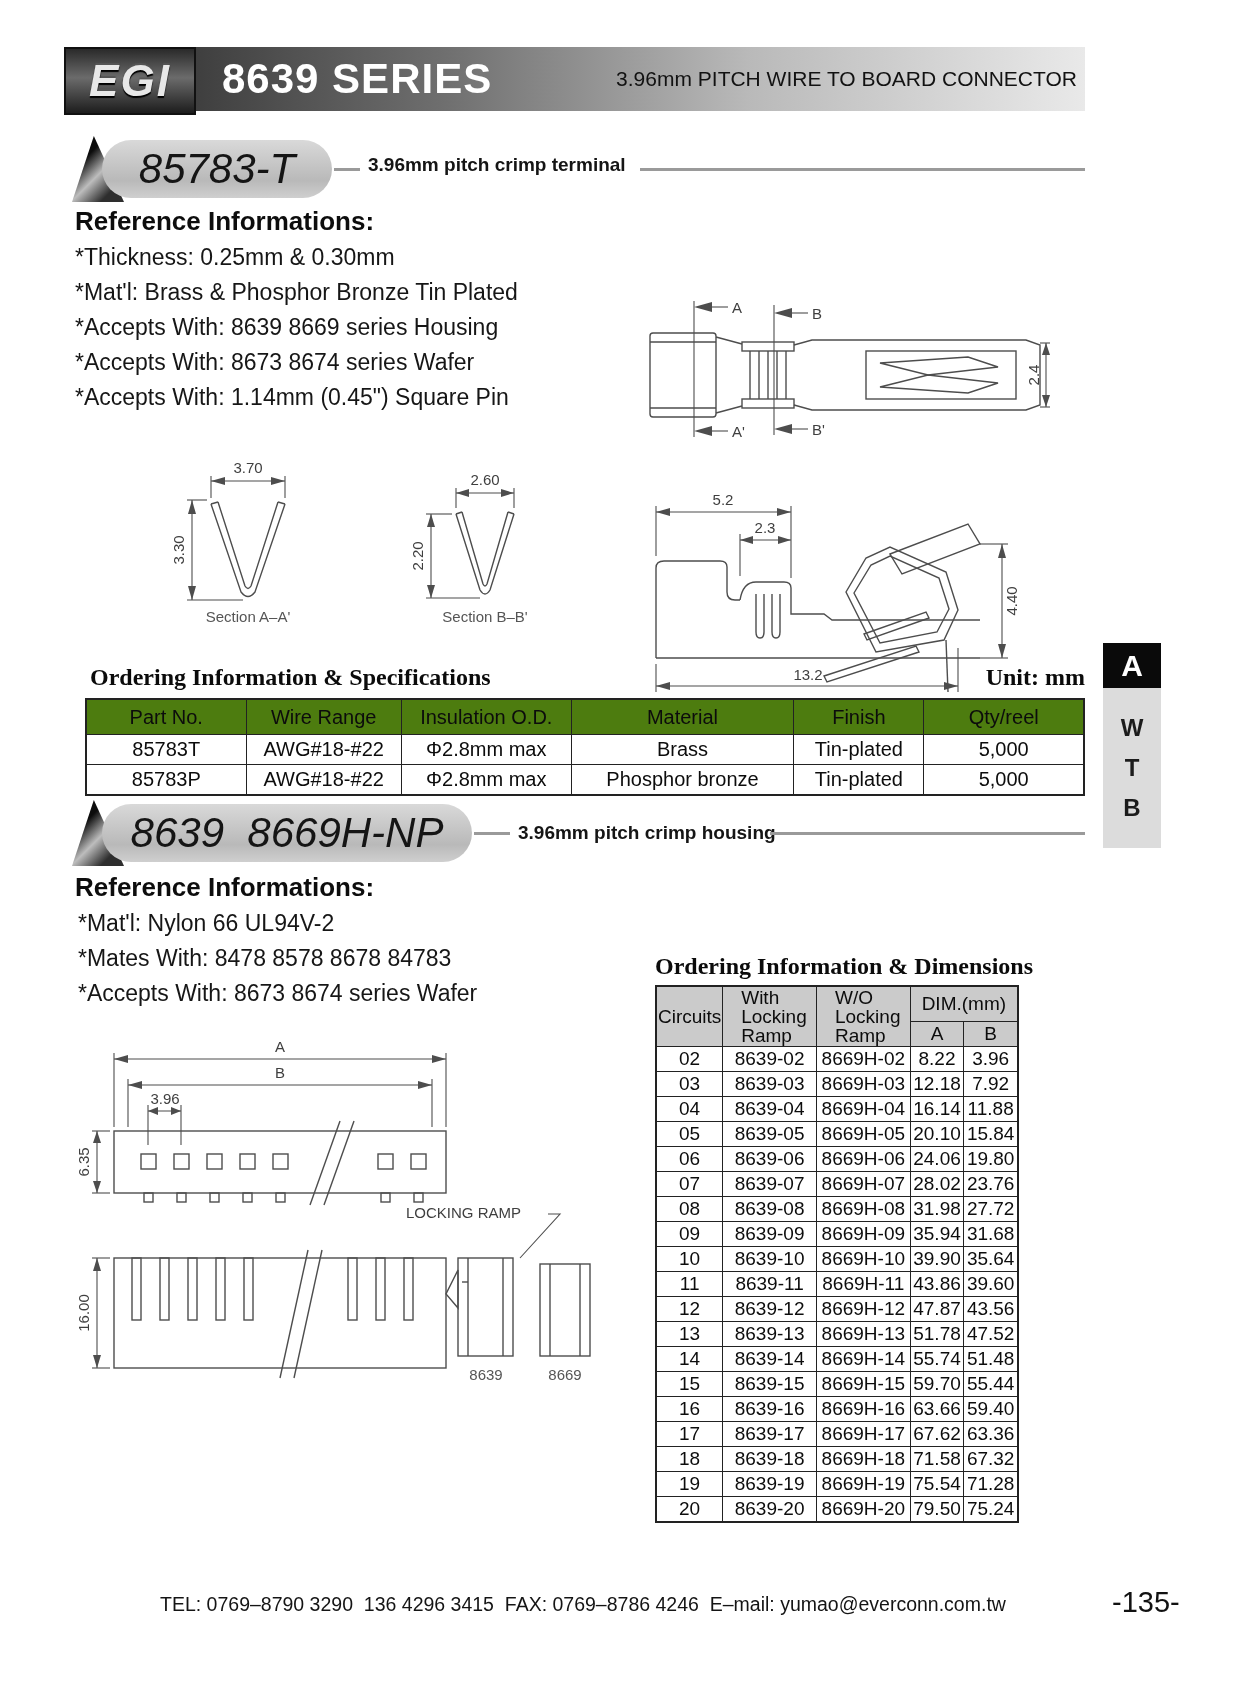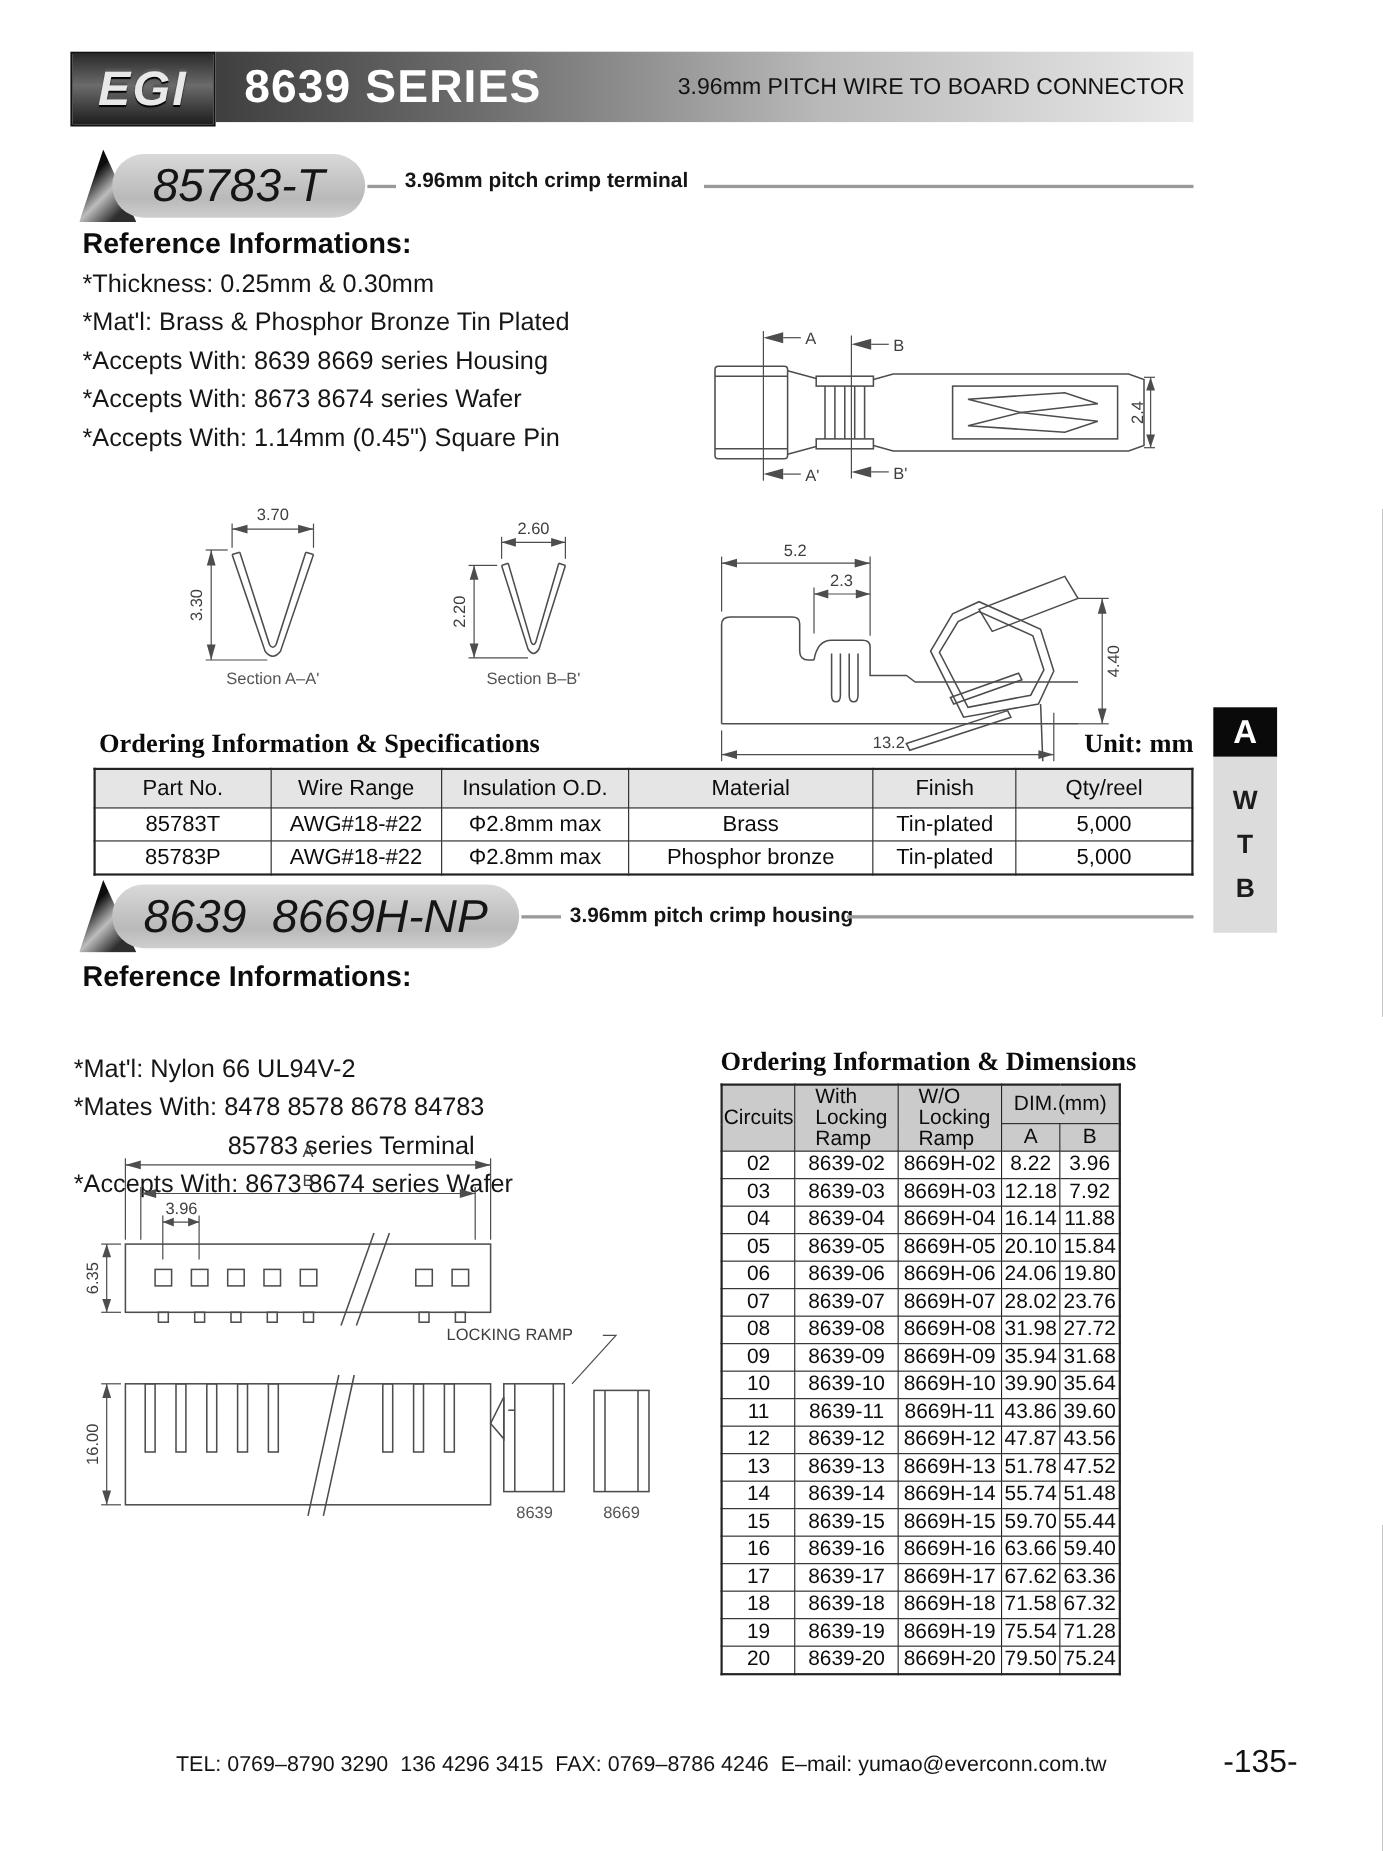--- a/index.html
+++ b/index.html
@@ -57,21 +57,21 @@
 
   
   .serif-title{font-family:"Liberation Serif",serif;font-weight:bold;font-size:24px;color:#0b0b0b;}
 
   
   table{border-collapse:collapse;}
   #spec-table{width:1000px;border:2px solid #222;}
   #spec-table th,#spec-table td{
     border:1px solid #222;font-weight:normal;font-size:20px;color:#0c0c0c;text-align:center;
   }
-  #spec-table th{background:#e5e5e5;height:32px;}
+  #spec-table th{background:#4d7c0f;height:32px;}
   #spec-table td{height:27px;background:#fff;}
 
   #dim-table{width:364px;border:2px solid #222;}
   #dim-table th,#dim-table td{
     border:1px solid #222;font-weight:normal;font-size:19px;color:#0c0c0c;text-align:center;padding:0;
   }
   #dim-table th{background:#cbcbcb;}
   #dim-table th.wrapcell{text-align:left;padding-left:18px;line-height:19px;}
   #dim-table td{height:24px;background:#fff;}
 
@@ -288,24 +288,23 @@
 
   <div class="abs tri" style="left:72px;top:800px;"></div>
   <div class="abs pill pre" style="left:102px;top:804px;width:370px;height:58px;">
     <span class="pre">8639  8669H-NP</span>
   </div>
   <div class="abs rule" style="left:474px;top:832px;width:36px;"></div>
   <div class="abs tagline" style="left:518px;top:822px;">3.96mm pitch crimp housing</div>
   <div class="abs rule" style="left:770px;top:832px;width:315px;"></div>
 
   <div class="abs ref-head" style="left:75px;top:872px;">Reference Informations:</div>
-  <div class="abs" style="left:67px;top:906px;margin-top:48px;">
+  <div class="abs" style="left:78px;top:906px;">
     <div class="ref-item">*Mat'l: Nylon 66 UL94V-2</div>
     <div class="ref-item">*Mates With: 8478 8578 8678 84783</div>
-    <div class="ref-item" style="padding-left:140px;">85783 series Terminal</div>
     <div class="ref-item">*Accepts With: 8673 8674 series Wafer</div>
   </div>
 
   <svg class="abs dwg" style="left:82px;top:1035px;" width="400" height="212" viewBox="0 0 400 212">
 
     <line class="dim" x1="32" y1="92" x2="32" y2="18"></line>
     <line class="dim" x1="364" y1="92" x2="364" y2="18"></line>
     <line class="dim" x1="32" y1="24" x2="364" y2="24"></line>
     <polygon class="ah" points="32,24 46,20 46,28"></polygon>
     <polygon class="ah" points="364,24 350,20 350,28"></polygon>

